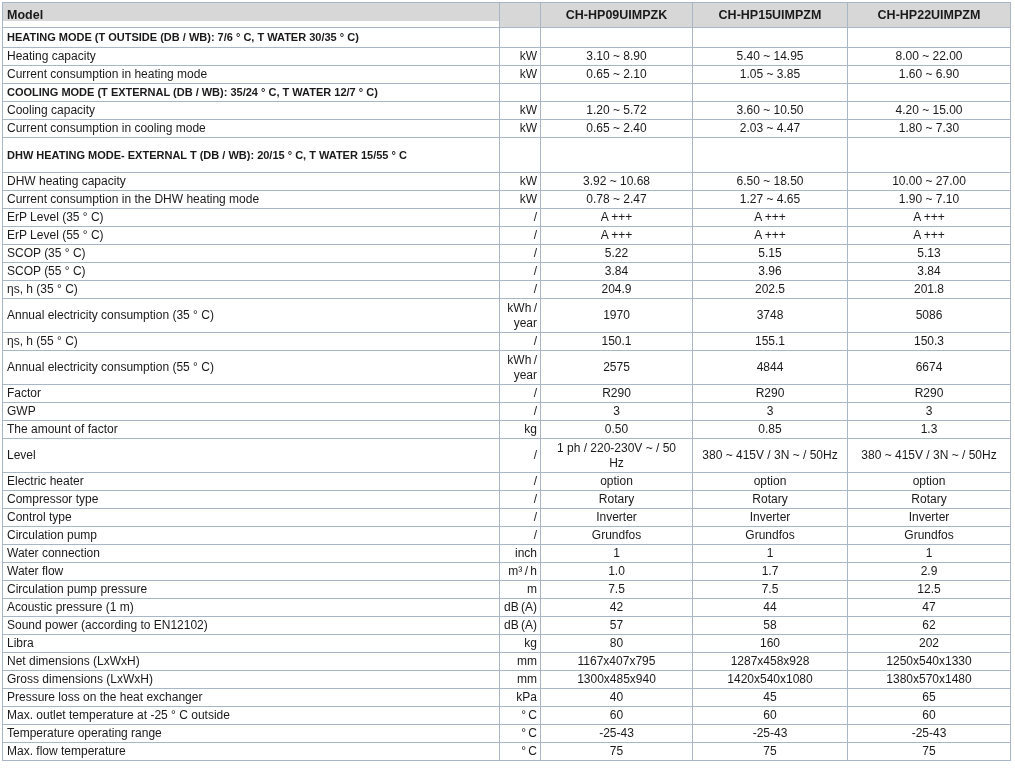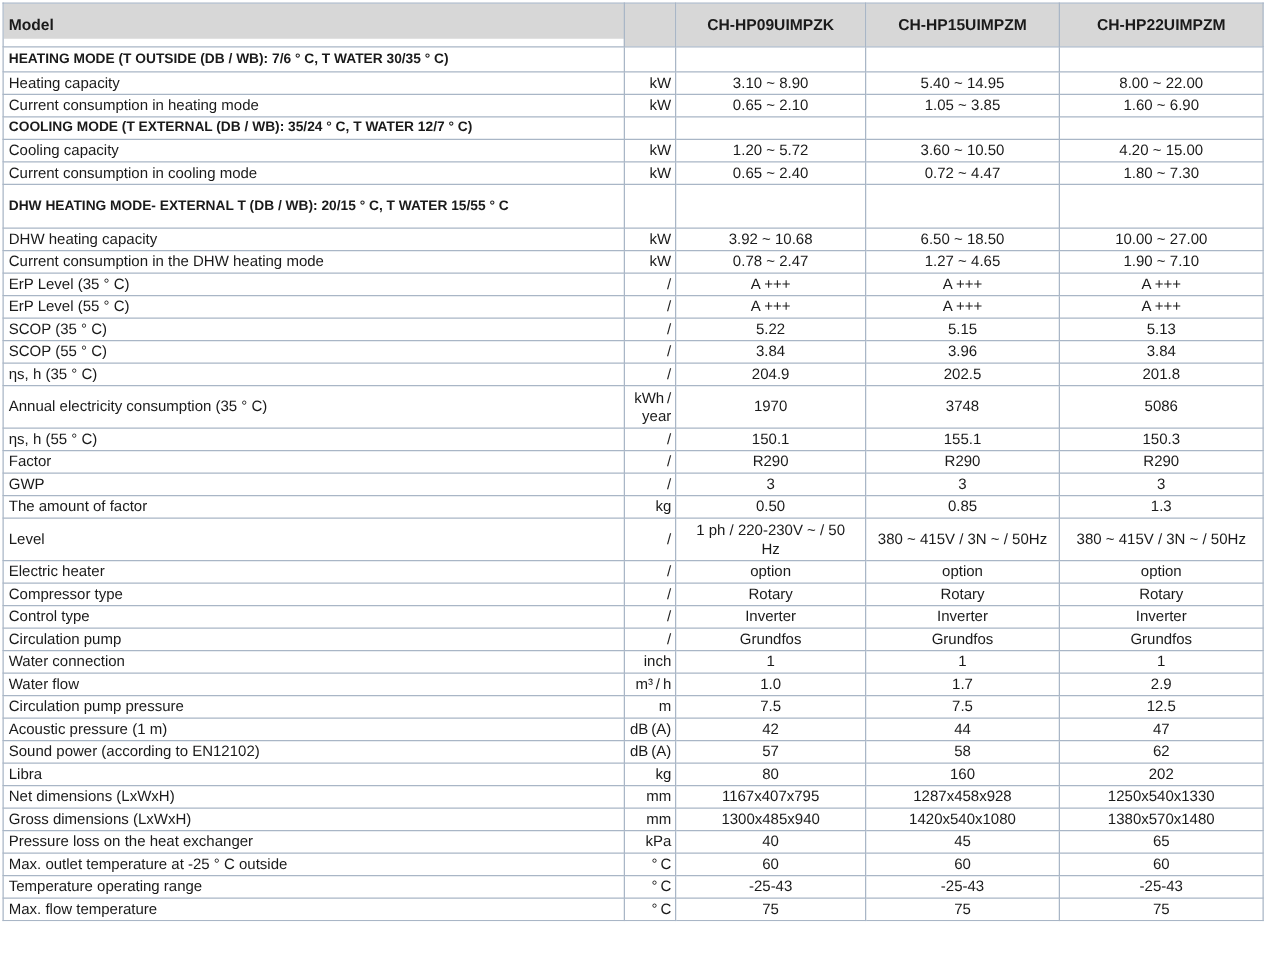--- a/index.html
+++ b/index.html
@@ -66,21 +66,21 @@
 <div class="wrap">
   <table class="spec">
     <colgroup>
       <col style="width:497px">
       <col style="width:41px">
       <col style="width:152px">
       <col style="width:155px">
       <col style="width:163px">
     </colgroup>
     <tbody id="rows-body">
-      <tr class="header" style="height:35px">
+      <tr class="header" style="height:25px">
         <td class="label">Model</td>
         <td class="unit"></td>
         <td class="val">CH-HP09UIMPZK</td>
         <td class="val">CH-HP15UIMPZM</td>
         <td class="val">CH-HP22UIMPZM</td>
       </tr>
     <tr class="section" style="height: 20px;">
           <td class="label">HEATING MODE (T OUTSIDE (DB / WB): 7/6 ° C, T WATER 30/35 ° C)</td>
           <td class="unit"></td>
           <td class="val"></td>
@@ -112,21 +112,21 @@
           <td class="label">Cooling capacity</td>
           <td class="unit">kW</td>
           <td class="val">1.20 ~ 5.72</td>
           <td class="val">3.60 ~ 10.50</td>
           <td class="val">4.20 ~ 15.00</td>
         </tr>
         <tr style="height: 18px;">
           <td class="label">Current consumption in cooling mode</td>
           <td class="unit">kW</td>
           <td class="val">0.65 ~ 2.40</td>
-          <td class="val">0.72 ~ 4.47</td>
+          <td class="val">2.03 ~ 4.47</td>
           <td class="val">1.80 ~ 7.30</td>
         </tr>
         <tr class="section" style="height: 35px;">
           <td class="label">DHW HEATING MODE- EXTERNAL T (DB / WB): 20/15 ° C, T WATER 15/55 ° C</td>
           <td class="unit"></td>
           <td class="val"></td>
           <td class="val"></td>
           <td class="val"></td>
         </tr>
         <tr style="height: 18px;">
@@ -185,20 +185,27 @@
           <td class="val">3748</td>
           <td class="val">5086</td>
         </tr>
         <tr style="height: 18px;">
           <td class="label">ηs, h (55 ° C)</td>
           <td class="unit">/</td>
           <td class="val">150.1</td>
           <td class="val">155.1</td>
           <td class="val">150.3</td>
         </tr>
+        <tr style="height: 34px;">
+          <td class="label">Annual electricity consumption (55 ° C)</td>
+          <td class="unit">kWh / year</td>
+          <td class="val">2575</td>
+          <td class="val">4844</td>
+          <td class="val">6674</td>
+        </tr>
         <tr style="height: 18px;">
           <td class="label">Factor</td>
           <td class="unit">/</td>
           <td class="val">R290</td>
           <td class="val">R290</td>
           <td class="val">R290</td>
         </tr>
         <tr style="height: 18px;">
           <td class="label">GWP</td>
           <td class="unit">/</td>

